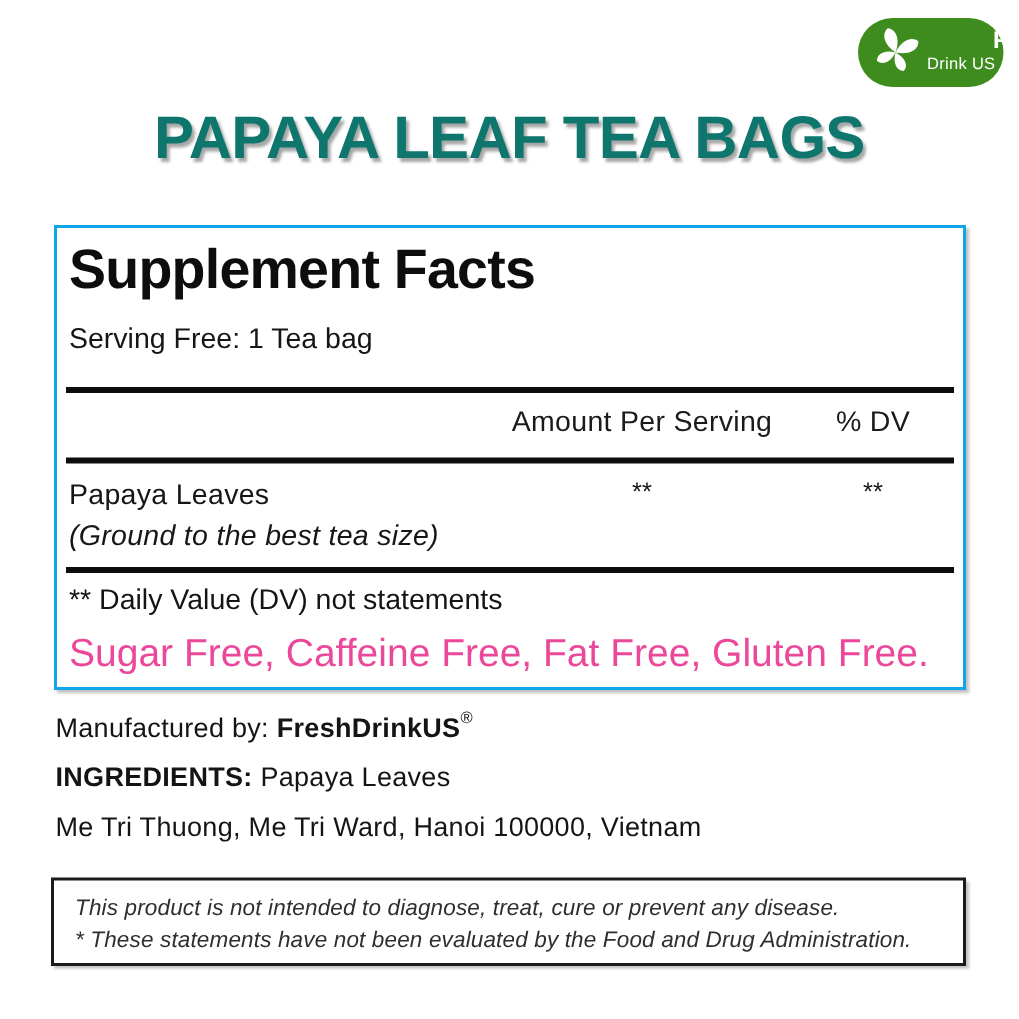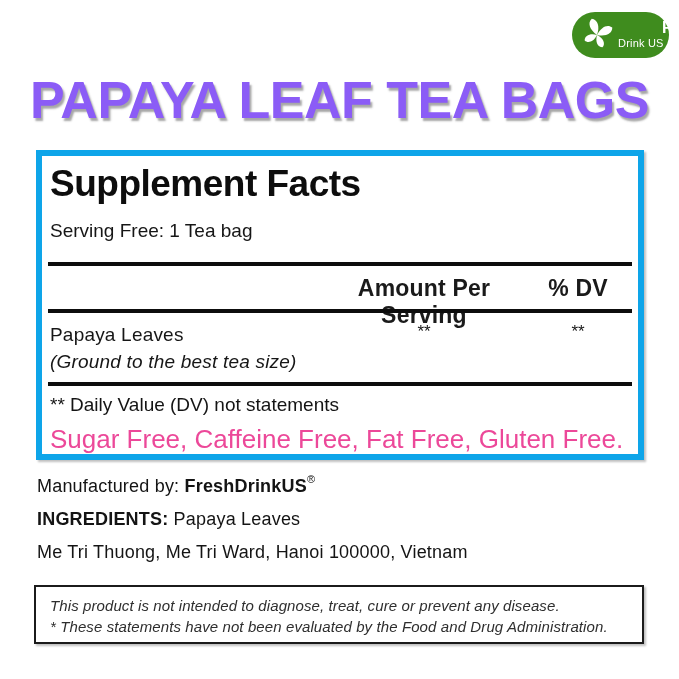--- a/index.html
+++ b/index.html
@@ -36,35 +36,35 @@
   .logo-line1 { font-size: 16px; font-weight: 700; letter-spacing: 0.4px; margin-left: 44px; }
   .logo-line2 { font-size: 11px; font-weight: 400; margin-top: 2px; letter-spacing: 0.2px; }
 
   
   .title {
     position: absolute;
     top: 70px;
     left: 0;
     width: 679px;
     text-align: center;
-    font-size: 52px;
+    font-size: 40px;
     font-weight: 700;
     letter-spacing: -0.5px;
-    color: #8b5cf6;
+    color: #0f766e;
     text-shadow: 2px 3px 2px rgba(60,60,60,0.45);
   }
 
   
   .facts {
     position: absolute;
     left: 36px;
     top: 150px;
     width: 608px;
     height: 310px;
-    border: 6px solid #0ea5e9;
+    border: 2px solid #0ea5e9;
     background: #fff;
     box-shadow: 2px 2px 2px rgba(0,0,0,0.25);
   }
   .facts-heading {
     position: absolute;
     left: 8px; top: 7px;
     font-size: 37px;
     font-weight: 700;
     letter-spacing: -0.5px;
     color: #0d0d0d;
@@ -83,21 +83,21 @@
   }
   .rule1 { top: 106px; }
   .rule2 { top: 153px; }
   .rule3 { top: 226px; }
   .cols-row, .item-row {
     position: absolute;
     left: 6px; right: 6px;
     display: grid;
     grid-template-columns: 1fr 200px 108px;
   }
-  .cols-row { top: 119px; font-size: 23px; font-weight: 700; letter-spacing: 0.2px; color: #1a1a1a; }
+  .cols-row { top: 119px; font-size: 19px; font-weight: 400; letter-spacing: 0.2px; color: #1a1a1a; }
   .col-amount, .col-dv { text-align: center; }
   .item-row { top: 165px; }
   .item-name { font-size: 19px; line-height: 27px; padding-left: 2px; color: #161616; letter-spacing: 0.2px; }
   .item-note { font-style: italic; }
   .item-amount, .item-dv { text-align: center; font-size: 17px; padding-top: 1px; color: #161616; }
   .footnote {
     position: absolute;
     left: 8px; top: 238px;
     font-size: 19px;
     color: #141414;

